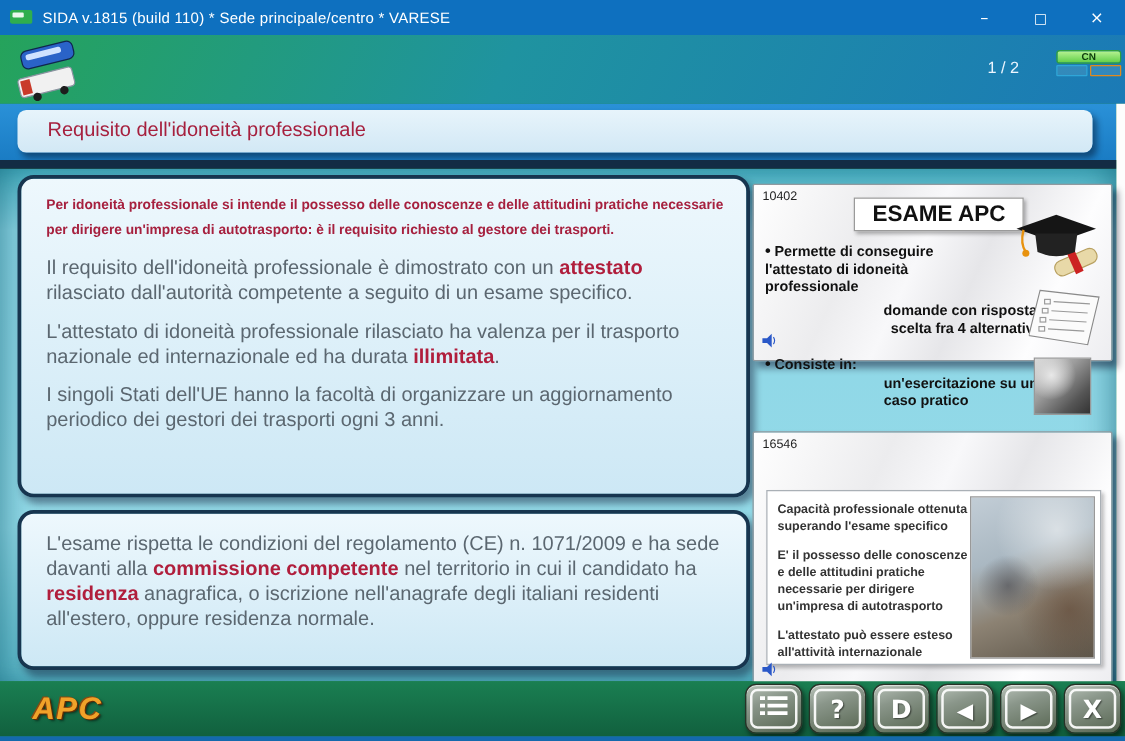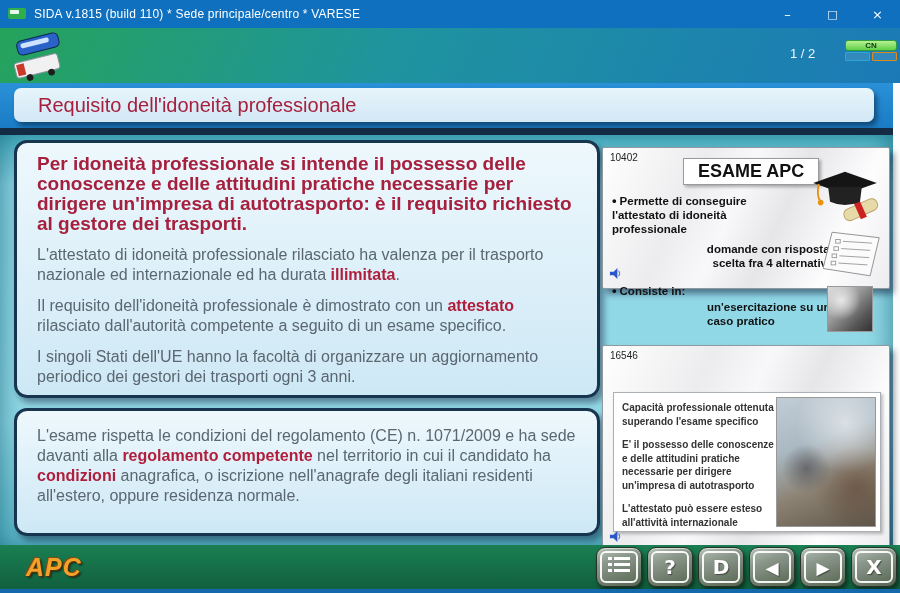--- a/index.html
+++ b/index.html
@@ -32,37 +32,37 @@
   .cnb { width:25px; height:9px; background:rgba(255,255,255,.10); border-radius:1px; }
   .cnb.blue { border:1px solid #2fa6d8; }
   .cnb.orange { border:1px solid #e08a1e; }
 
   
   .blueband { position:absolute; left:0; top:83px; width:893px; height:45px;
               background:linear-gradient(#2a91d8,#1a7cc4); }
   .subtitle { position:absolute; left:14px; top:5px; width:860px; height:34px;
               background:linear-gradient(#e7f4fb,#d2e8f5); border-radius:7px;
               box-shadow:3px 4px 5px rgba(0,10,30,.45);
-              color:#a6203e; font-size:20px; line-height:34px; padding-left:24px; }
+              color:#a6203e; font-size:16px; line-height:34px; padding-left:24px; }
 
   .rightstrip { position:absolute; left:893px; top:83px; width:7px; height:462px; background:#fdfdfd; }
 
   
   .panel { position:absolute; left:0; top:128px; width:893px; height:417px;
            border-top:7px solid #132c44;
            background:linear-gradient(180deg,#49aec0 0%,#8ed6e6 12%,#93dae8 70%,#5cb7c8 100%);
            box-shadow:inset 14px 0 25px -10px rgba(13,95,115,.55), inset -14px 0 25px -10px rgba(13,95,115,.55); }
 
   .textbox { position:absolute; left:14px; width:586px; border:3px solid #17354f; border-radius:13px;
              background:linear-gradient(#eef8fd,#cde8f5); box-shadow:4px 5px 6px rgba(0,0,30,.4);
              padding:11px 18px 0 20px; color:#5b6770; font-size:16px; line-height:20px; }
   .box1 { top:5px; height:258px; }
   .box2 { top:273px; height:128px; padding-top:15px; }
   .textbox p { margin-bottom:11px; }
-  .lead { color:#a6203e; font-weight:bold; font-size:19px; }
+  .lead { color:#a6203e; font-weight:bold; font-size:11px; }
   .hl { color:#b01e3c; font-weight:bold; }
 
   
   .card { position:absolute; left:602px; width:288px; border:1px solid #90999f; border-radius:2px;
           background:linear-gradient(115deg,#ffffff 0%,#ececee 30%,#f8f8fa 45%,#e6e6e9 60%,#fdfdfe 80%,#ededf0 100%);
           box-shadow:4px 5px 6px rgba(0,0,30,.45); }
   .card1 { top:12px; height:142px; }
   .card2 { top:210px; height:207px; }
   .code { position:absolute; left:7px; top:4px; font-size:10px; color:#222; }
   .cardtitle { position:absolute; background:#fff; border:1px solid #9a9a9a; font-weight:bold; color:#111;
@@ -162,27 +162,27 @@
       <span>Requisito dell'idoneità professionale</span>
     </div>
   </div>
 
   <div class="rightstrip"></div>
 
   <main class="panel">
 
     <section class="textbox box1">
       <p class="lead">Per idoneità professionale si intende il possesso delle conoscenze e delle attitudini pratiche necessarie per dirigere un'impresa di autotrasporto: è il requisito richiesto al gestore dei trasporti.</p>
+      <p><span>Il requisito dell'idoneità professionale è dimostrato con un </span><span class="hl">attestato</span><span> rilasciato dall'autorità competente a seguito di un esame specifico.</span></p>
       <p><span>L'attestato di idoneità professionale rilasciato ha valenza per il trasporto nazionale ed internazionale ed ha durata </span><span class="hl">illimitata</span><span>.</span></p>
-      <p><span>Il requisito dell'idoneità professionale è dimostrato con un </span><span class="hl">attestato</span><span> rilasciato dall'autorità competente a seguito di un esame specifico.</span></p>
       <p>I singoli Stati dell'UE hanno la facoltà di organizzare un aggiornamento periodico dei gestori dei trasporti ogni 3 anni.</p>
     </section>
 
     <section class="textbox box2">
-      <p><span>L'esame rispetta le condizioni del regolamento (CE) n. 1071/2009 e ha sede davanti alla </span><span class="hl">regolamento competente</span><span> nel territorio in cui il candidato ha </span><span class="hl">condizioni</span><span> anagrafica, o iscrizione nell'anagrafe degli italiani residenti all'estero, oppure residenza normale.</span></p>
+      <p><span>L'esame rispetta le condizioni del regolamento (CE) n. 1071/2009 e ha sede davanti alla </span><span class="hl">commissione competente</span><span> nel territorio in cui il candidato ha </span><span class="hl">residenza</span><span> anagrafica, o iscrizione nell'anagrafe degli italiani residenti all'estero, oppure residenza normale.</span></p>
     </section>
 
     <aside class="card card1">
       <span class="code">10402</span>
       <div class="cardtitle t1">ESAME APC</div>
       <span class="gradcap">
         <svg width="76" height="58" viewBox="0 0 76 62">
           <g transform="rotate(-24 55 45)">
             <rect x="36" y="38" width="38" height="13" rx="6" fill="#e8d9a8" stroke="#b8a060"></rect>
             <rect x="51" y="35" width="7" height="19" fill="#cc2222"></rect>

